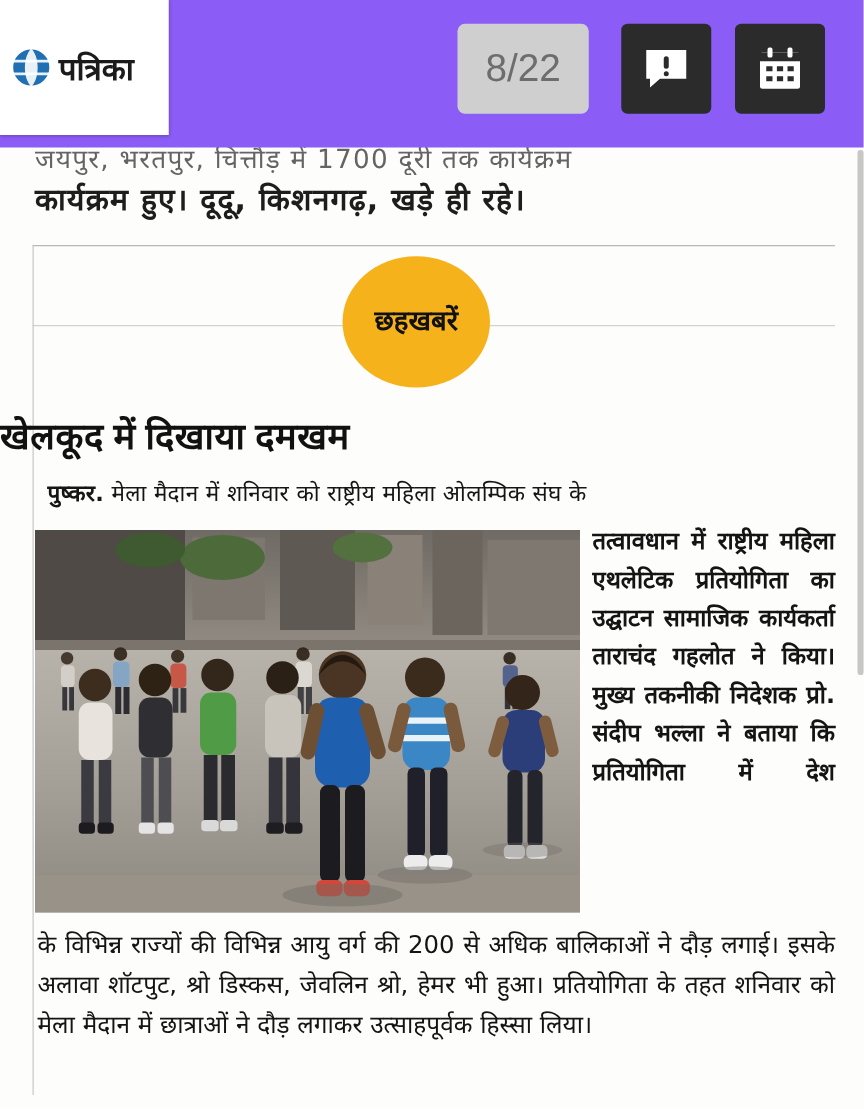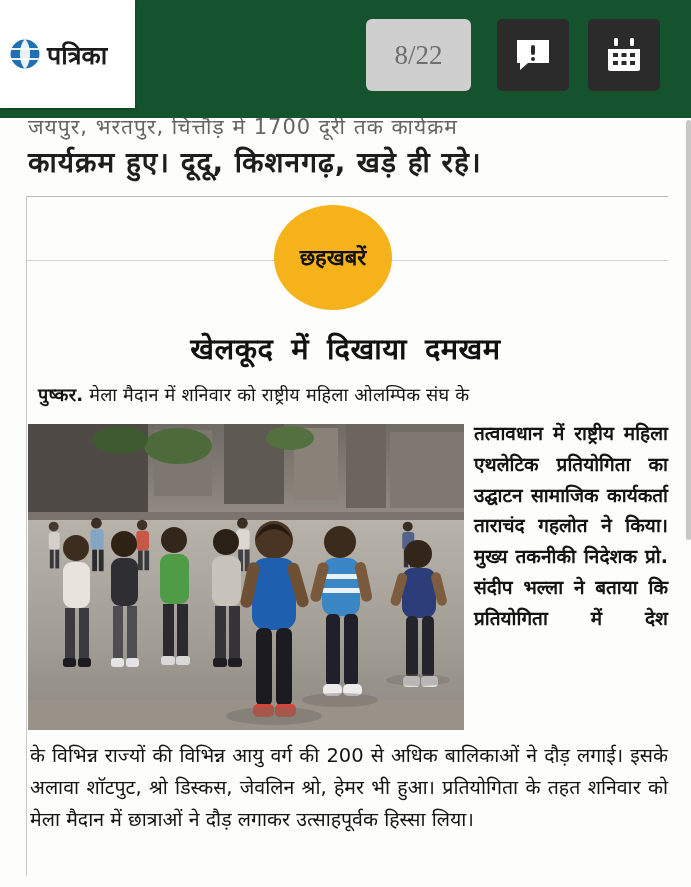--- a/index.html
+++ b/index.html
@@ -14,21 +14,21 @@
     overflow: hidden;
     font-family: "Liberation Sans", sans-serif;
   }
 
   
   #top-bar {
     position: absolute;
     left: 0; top: 0;
     width: 691px;
     height: 118px;
-    background: #14532d;
+    background: #8b5cf6;
     z-index: 30;
   }
   #logo-card {
     position: absolute;
     left: 0; top: 0;
     width: 135px;
     height: 108px;
     background: #ffffff;
     box-shadow: 0 1px 3px rgba(0,0,0,0.25);
     display: flex;
@@ -52,25 +52,25 @@
   }
   #page-counter {
     position: absolute;
     left: 366px;
     top: 19px;
     width: 105px;
     height: 72px;
     border-radius: 6px;
     background: #cfcfcf;
     color: #6d6d6d;
-    font-size: 27px;
+    font-size: 31px;
     display: flex;
     align-items: center;
     justify-content: center;
-    font-family: Liberation Serif, serif;
+    font-family: Liberation Sans, sans-serif;
     text-align: right;
   }
   .tool-btn {
     position: absolute;
     top: 19px;
     width: 72px;
     height: 72px;
     background: #2b2b2b;
     border-radius: 5px;
     display: flex;
@@ -102,21 +102,21 @@
     overflow: hidden;
     letter-spacing: 1px;
     opacity: 0.85;
   }
   #subhead-line {
     position: absolute;
     left: 28px;
     top: 142px;
     width: 640px;
     font-family: "DejaVu Sans", sans-serif;
-    font-size: 28px;
+    font-size: 24px;
     color: #1d1d1d;
     font-weight: bold;
     white-space: nowrap;
     letter-spacing: 1px;
   }
   #rule-top {
     position: absolute;
     left: 26px;
     top: 196px;
     width: 642px;
@@ -160,22 +160,21 @@
     font-size: 22px;
     color: #111;
     line-height: 1.25;
   }
 
   #headline {
     position: absolute;
     left: 0;
     top: 328px;
     width: 691px;
-    text-align: center;
-    font-family: Liberation Mono, monospace;
+    font-family: Liberation Serif, serif;
     font-weight: bold;
     font-size: 29px;
     color: #111;
     letter-spacing: 0.5px;
   }
 
   #lead-line {
     position: absolute;
     left: 38px;
     top: 382px;

